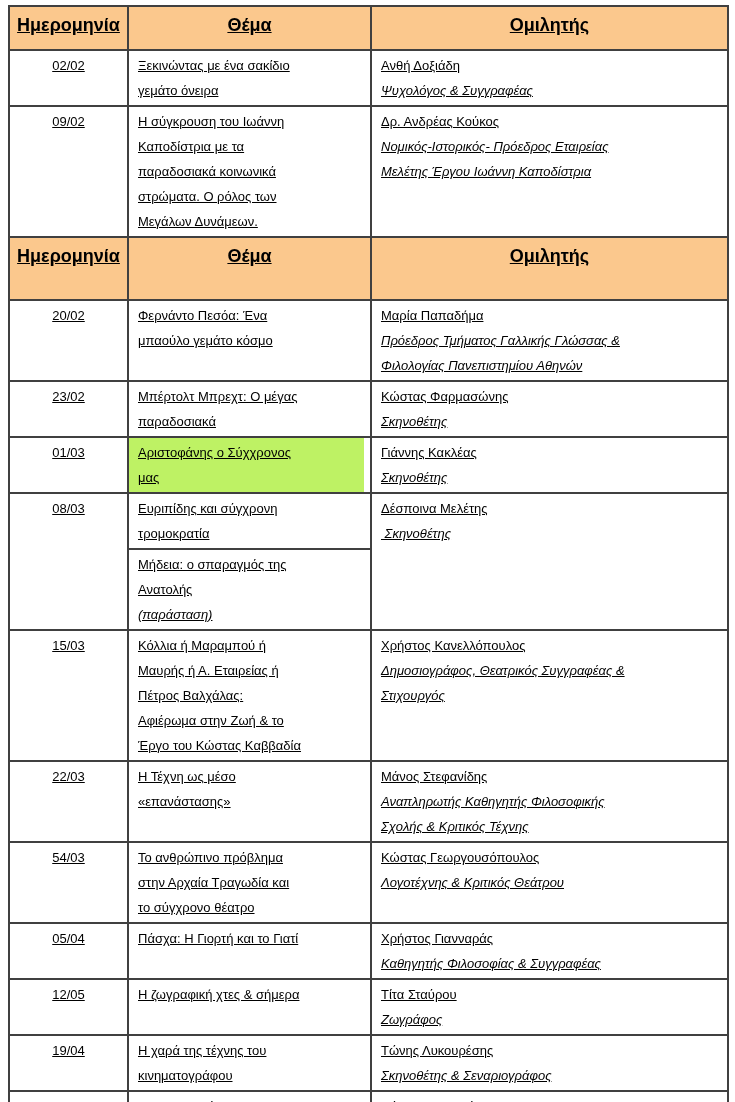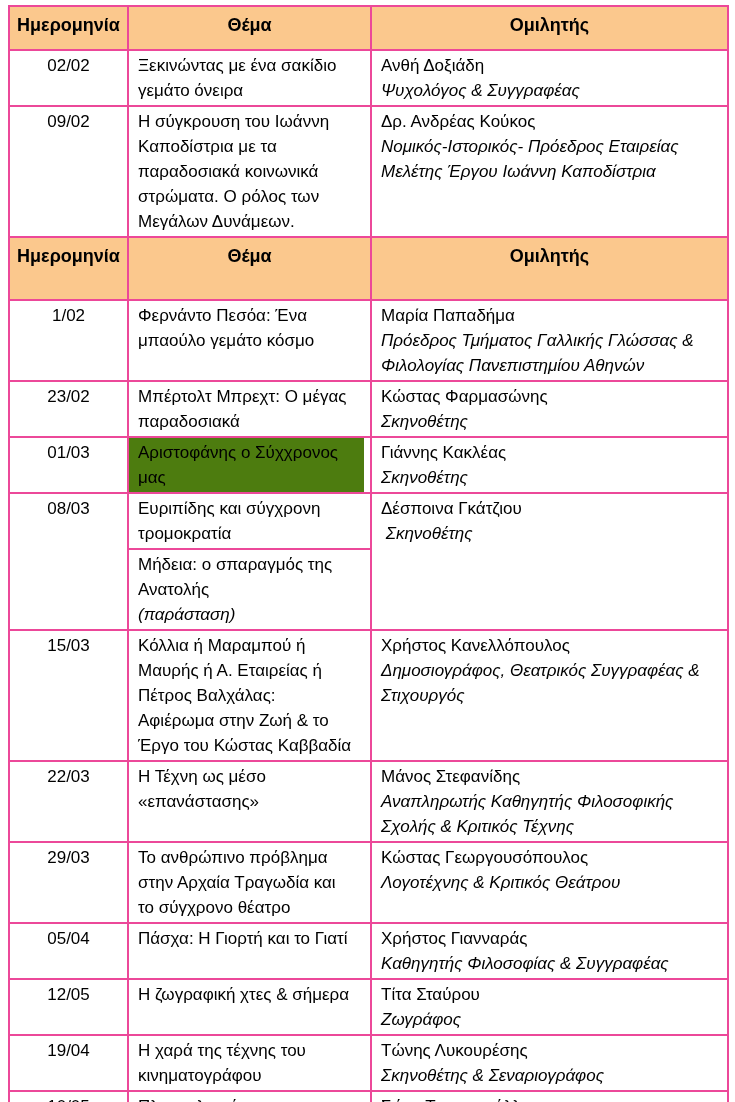--- a/index.html
+++ b/index.html
@@ -18,51 +18,52 @@
     padding: 5px 8px 0 8px;
   }
   table.schedule {
     border-collapse: collapse;
     table-layout: fixed;
     width: 719px;
     border: 2px solid #000000;
     border-bottom-width: 3px;
   }
   th, td {
-    border: 2px solid #ec4899;
+    border: 2px solid #404040;
     vertical-align: top;
     overflow: hidden;
+    text-decoration: underline;
   }
   tr.row-header th {
     background: #FBC88D;
     font-weight: bold;
     font-size: 18px;
     text-align: center;
     vertical-align: top;
     padding: 8px 2px 2px 2px;
     height: 32px;
   }
   tr.row-header.tall th {
     height: 51px;
   }
   td {
-    font-size: 17px;
+    font-size: 13px;
     line-height: 25px;
   }
   td.date {
     text-align: center;
     padding: 2px 2px 2px 2px;
   }
   td.txt {
     padding: 2px 4px 2px 9px;
   }
   .line { white-space: pre; }
   .it { font-style: italic; }
   td.hl {
-    background: #4d7c0f;
+    background: #bef264;
     box-shadow: inset -6px 0 0 0 #ffffff;
   }
 </style>
 </head>
 <body>
 
 <div class="wrap">
   <table class="schedule">
     <colgroup>
       <col style="width:119px">
@@ -100,21 +101,21 @@
             <div class="line it">Νομικός-Ιστορικός- Πρόεδρος Εταιρείας</div>
             <div class="line it">Μελέτης Έργου Ιωάννη Καποδίστρια</div>
           </td>
         </tr>
         <tr class="row-header tall">
           <th>Ημερομηνία</th>
           <th>Θέμα</th>
           <th>Ομιλητής</th>
         </tr>
         <tr>
-          <td class="date" rowspan="1">1/02</td>
+          <td class="date" rowspan="1">20/02</td>
           <td class="txt">
             <div class="line">Φερνάντο Πεσόα: Ένα</div>
             <div class="line">μπαούλο γεμάτο κόσμο</div>
           </td>
           <td class="txt" rowspan="1">
             <div class="line">Μαρία Παπαδήμα</div>
             <div class="line it">Πρόεδρος Τμήματος Γαλλικής Γλώσσας &amp;</div>
             <div class="line it">Φιλολογίας Πανεπιστημίου Αθηνών</div>
           </td>
         </tr>
@@ -140,21 +141,21 @@
             <div class="line it">Σκηνοθέτης</div>
           </td>
         </tr>
         <tr>
           <td class="date" rowspan="2">08/03</td>
           <td class="txt">
             <div class="line">Ευριπίδης και σύγχρονη</div>
             <div class="line">τρομοκρατία</div>
           </td>
           <td class="txt" rowspan="2">
-            <div class="line">Δέσποινα Γκάτζιου</div>
+            <div class="line">Δέσποινα Μελέτης</div>
             <div class="line it"> Σκηνοθέτης</div>
           </td>
         </tr>
         <tr>
           <td class="txt">
             <div class="line">Μήδεια: ο σπαραγμός της</div>
             <div class="line">Ανατολής</div>
             <div class="line it">(παράσταση)</div>
           </td>
         </tr>
@@ -179,21 +180,21 @@
             <div class="line">Η Τέχνη ως μέσο</div>
             <div class="line">«επανάστασης»</div>
           </td>
           <td class="txt" rowspan="1">
             <div class="line">Μάνος Στεφανίδης</div>
             <div class="line it">Αναπληρωτής Καθηγητής Φιλοσοφικής</div>
             <div class="line it">Σχολής &amp; Κριτικός Τέχνης</div>
           </td>
         </tr>
         <tr>
-          <td class="date" rowspan="1">29/03</td>
+          <td class="date" rowspan="1">54/03</td>
           <td class="txt">
             <div class="line">Το ανθρώπινο πρόβλημα</div>
             <div class="line">στην Αρχαία Τραγωδία και</div>
             <div class="line">το σύγχρονο θέατρο</div>
           </td>
           <td class="txt" rowspan="1">
             <div class="line">Κώστας Γεωργουσόπουλος</div>
             <div class="line it">Λογοτέχνης &amp; Κριτικός Θεάτρου</div>
           </td>
         </tr>

